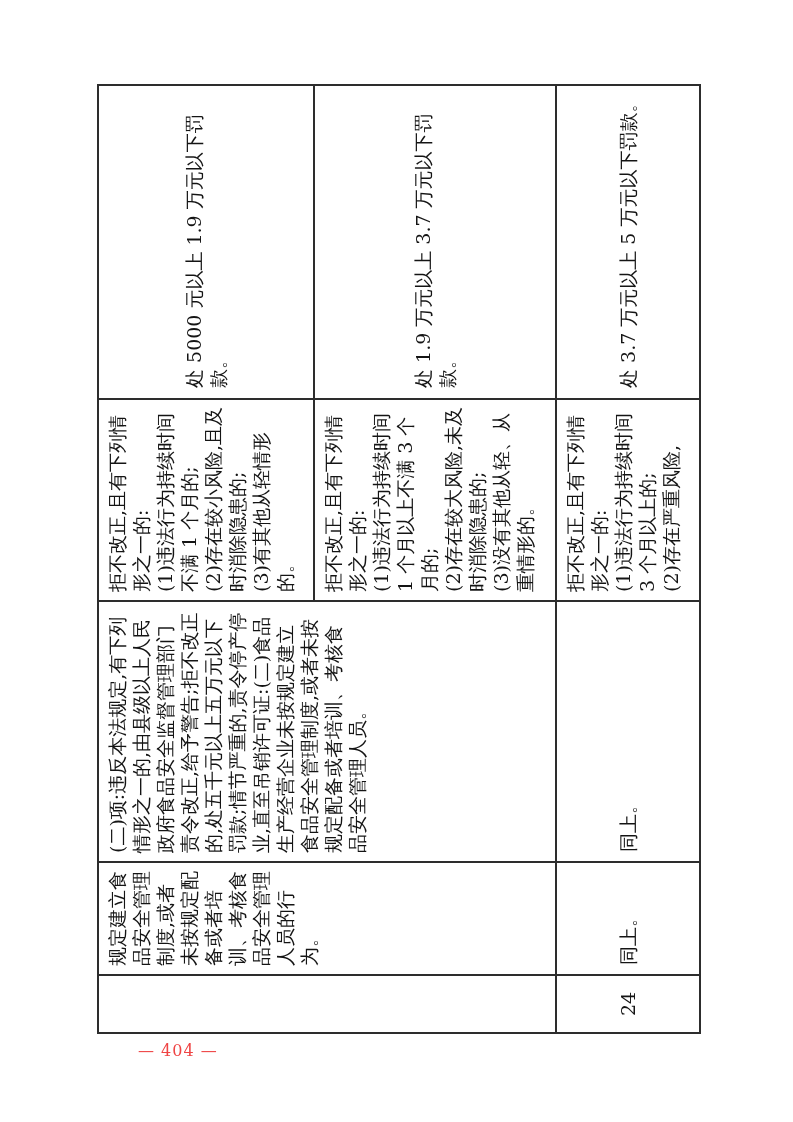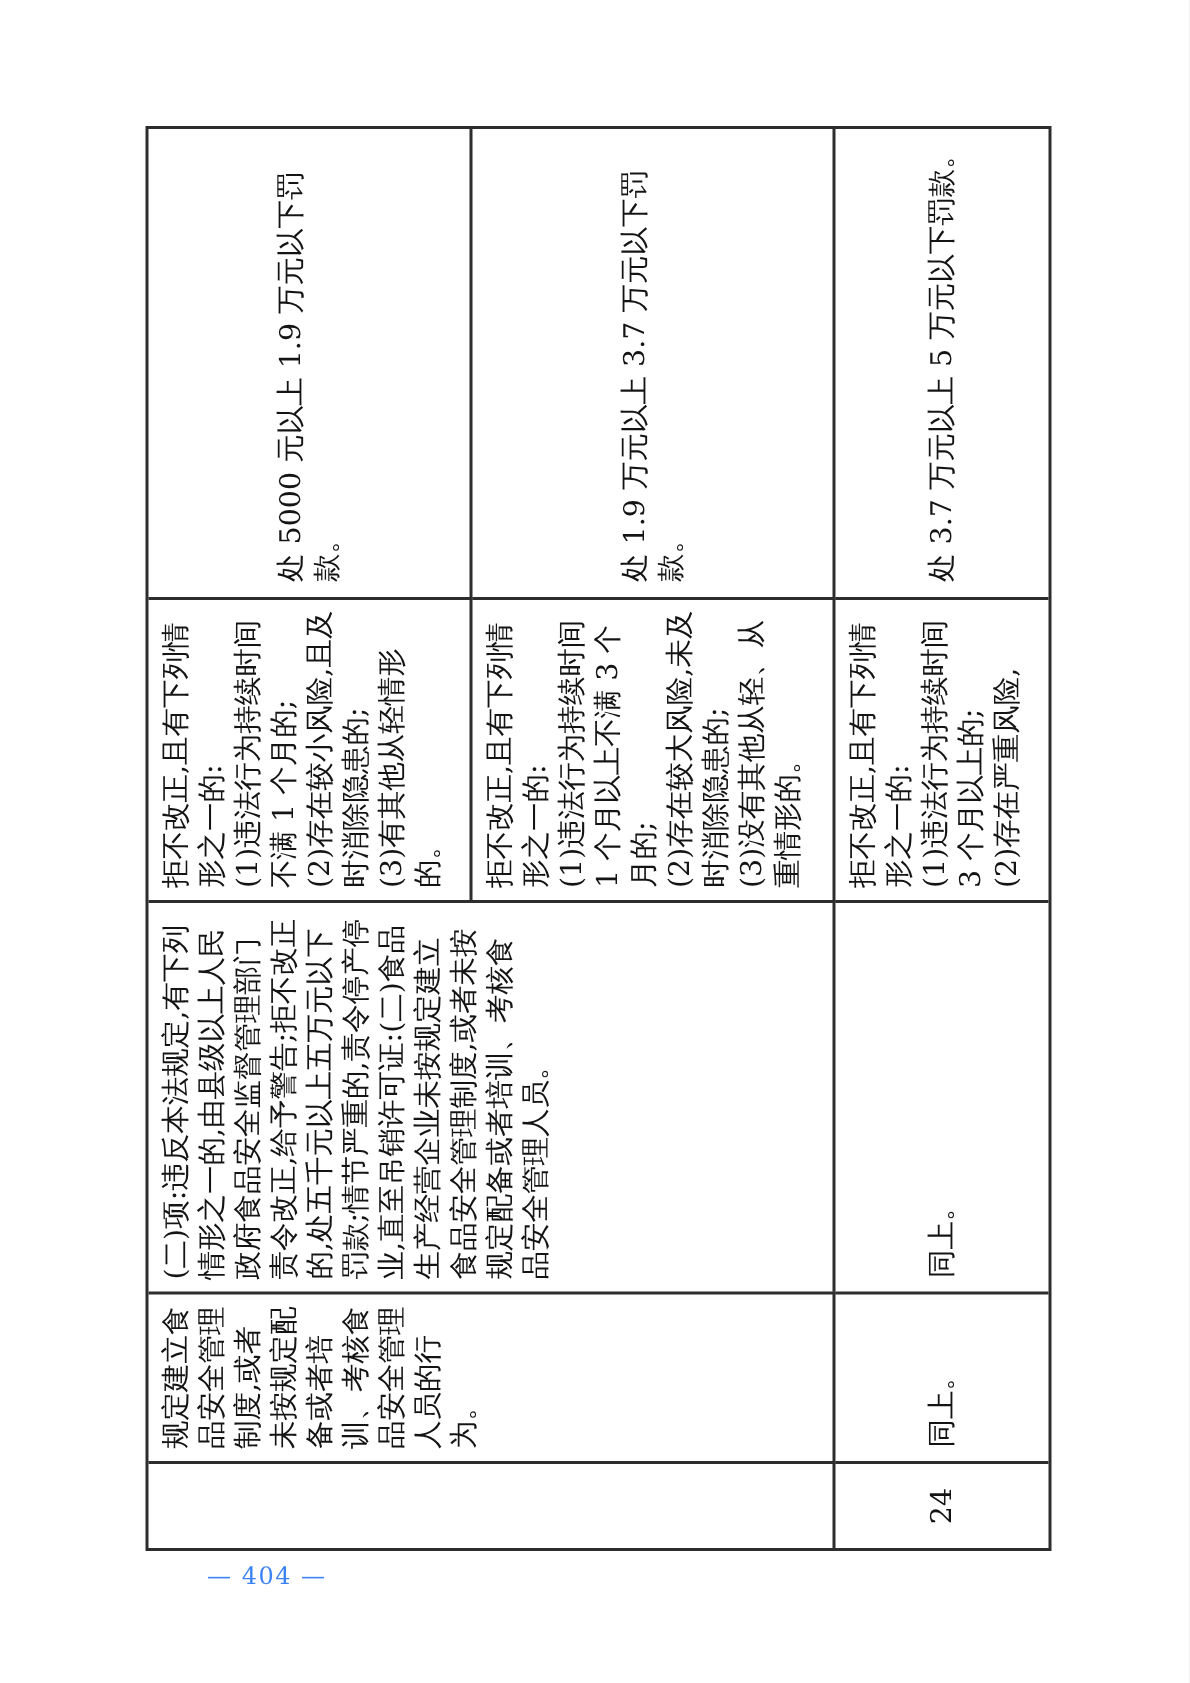--- a/index.html
+++ b/index.html
@@ -40,21 +40,21 @@
   .rows12{grid-row:1/3}.r1{grid-row:1}.r2{grid-row:2}.r3{grid-row:3}
   .pad{padding:6px 5px 6px 8px;}
   .vcenter{display:flex;align-items:center;padding-left:10px;}
   .center{display:flex;align-items:center;justify-content:center;}
   .same{display:flex;align-items:center;padding-left:9px;}
   .folio{
     position:absolute;
     left:138px;top:1041px;
     font-size:16px;
     letter-spacing:1px;
-    color:#3b82f6;
+    color:#ef4444;
   }
 </style>
 </head>
 <body>
 
 <div class="sheet">
 
   <div class="rot-table">
 
     <div class="c col1 rows12 bR bB"></div>

